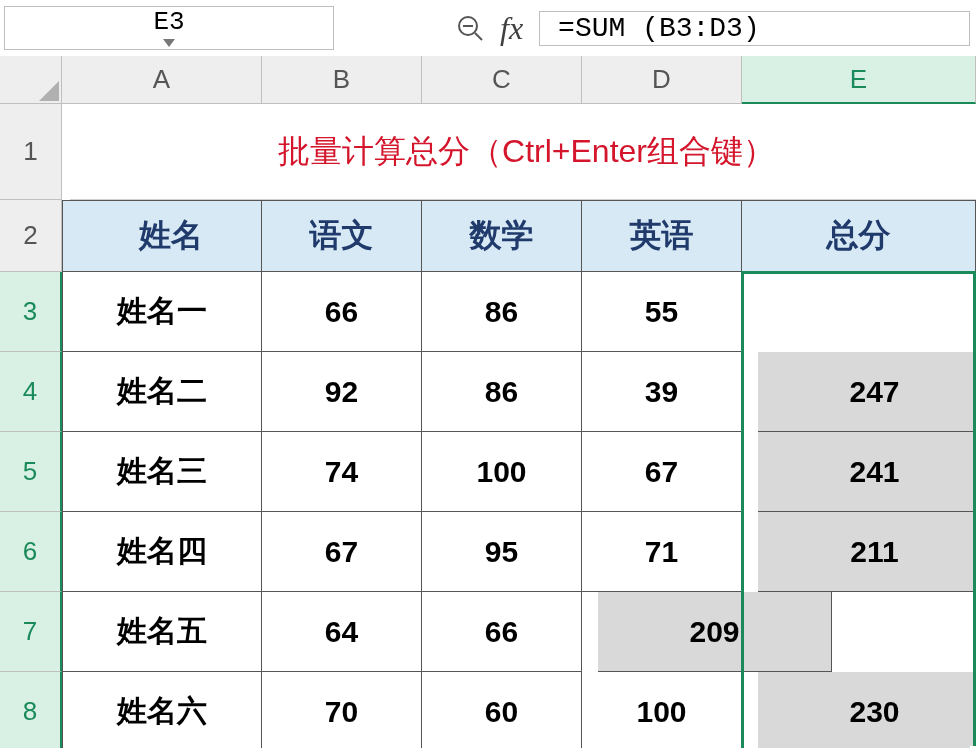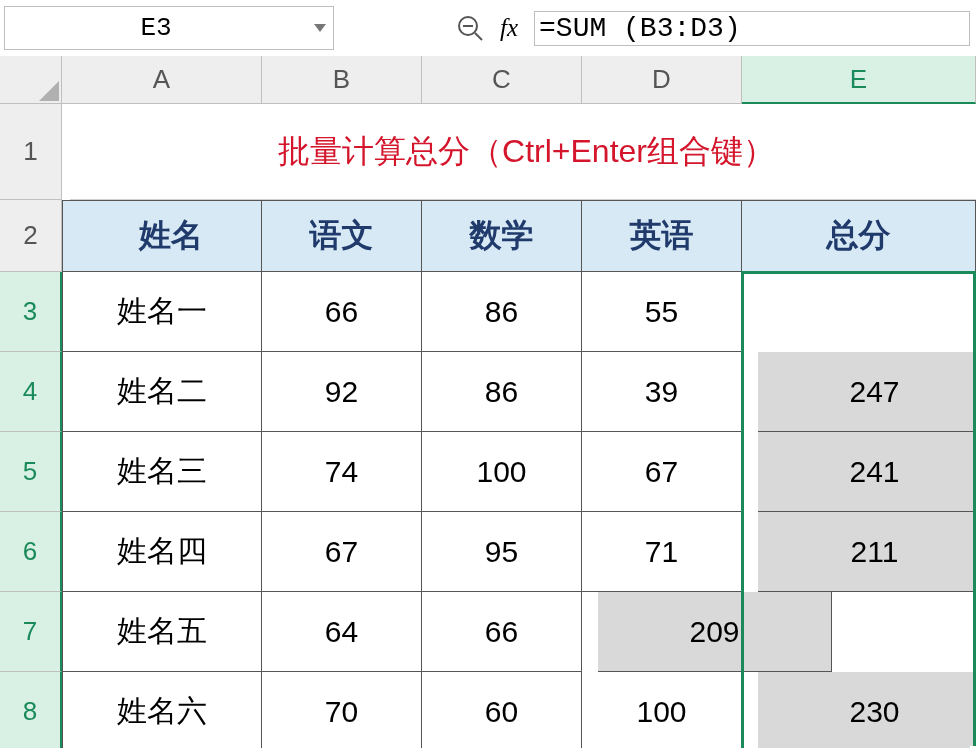--- a/index.html
+++ b/index.html
@@ -1,26 +1,26 @@
 <!DOCTYPE html>
 <html><head>
 <meta charset="utf-8">
 <style>
 * { box-sizing: border-box; margin: 0; padding: 0; }
 html, body { width: 976px; height: 748px; background: #fff; font-family: "Microsoft YaHei", Arial, sans-serif; overflow: hidden; }
 
 
 .topbar { display: flex; align-items: center; height: 56px; padding: 4px 6px 4px 4px; gap: 10px; }
-.namebox-wrap { display: flex; align-items: center; border: 1px solid #bfbfbf; height: 44px; width: 330px; background: #fff; }
+.namebox-wrap { display: flex; align-items: center; border: 1px solid #bfbfbf; height: 44px; width: 330px; background: #fff; flex-direction: column; }
 .namebox { flex: 1; text-align: center; font-size: 26px; font-family: Consolas, "Courier New", monospace; color: #000; padding: 0 4px; }
 .namebox-dd { width: 26px; height: 100%; display: flex; align-items: center; justify-content: center; color: #666; font-size: 14px; }
 .gap { flex: 0 0 100px; }
 .zoom-icon { width: 32px; height: 32px; display: flex; align-items: center; justify-content: center; }
-.fx-icon { font-style: italic; font-size: 25px; color: #000000; font-family: "Times New Roman", serif; padding: 0 6px 0 4px; }
-.formulabar { flex: 1; height: 35px; border: 1px solid #bfbfbf; background: #fff; display: flex; align-items: center; padding: 0 4px; font-family: Consolas, "Courier New", monospace; font-size: 28px; color: #000; }
+.fx-icon { font-style: italic; font-size: 32px; color: #404040; font-family: "Times New Roman", serif; padding: 0 6px 0 4px; }
+.formulabar { flex: 1; height: 35px; border: 1px solid #bfbfbf; background: #fff; display: flex; align-items: center; padding: 0 18px; font-family: Consolas, "Courier New", monospace; font-size: 28px; color: #000; }
 
 
 .grid-area { display: flex; }
 .corner { width: 62px; height: 48px; border-right: 1px solid #bfbfbf; border-bottom: 1px solid #bfbfbf; background: #eee; position: relative; }
 .corner svg { position: absolute; right: 2px; bottom: 2px; }
 .col-headers { display: flex; }
 .colh { height: 48px; border-right: 1px solid #bfbfbf; border-bottom: 1px solid #bfbfbf; background: #eee; display: flex; align-items: center; justify-content: center; font-size: 26px; color: #555; font-family: Arial, sans-serif; }
 .colh.active { background: #d9f0e5; color: #1a8a5a; border-bottom: 2px solid #1a8a5a; }
 
 .row-headers { display: flex; flex-direction: column; }
@@ -32,21 +32,21 @@
 .cell { border-right: 1px solid #d0d0d0; border-bottom: 1px solid #d0d0d0; display: flex; align-items: center; justify-content: center; font-size: 30px; color: #000; background: #fff; }
 
 
 .title-cell { width: 914px; font-size: 32px; font-weight: 400; color: #d4152b; margin-left: 8px; }
 
 
 .hdr { background: #d7e9f5; font-weight: 700; color: #1f3a6b; font-size: 32px; border: 1px solid #555 !important; border-left: none !important; }
 .hdr.first { border-left: 1px solid #555 !important; padding-left: 18px; }
 
 
-.tb { border: 1px solid #555 !important; border-top: none !important; border-left: none !important; }
+.tb { border: 1px solid #555 !important; border-top: none !important; border-left: none !important; font-weight: bold; }
 .tb.first { border-left: 1px solid #555 !important; }
 
 
 .sel-shade { background: #d9d9d9; margin-left: 16px; }
 
 
 .sel-box { position: absolute; border: 3px solid #1a8a5a; pointer-events: none; }
 .sel-handle { position: absolute; width: 10px; height: 10px; background: #1a8a5a; border: 2px solid #fff; pointer-events: none; }
 
 

